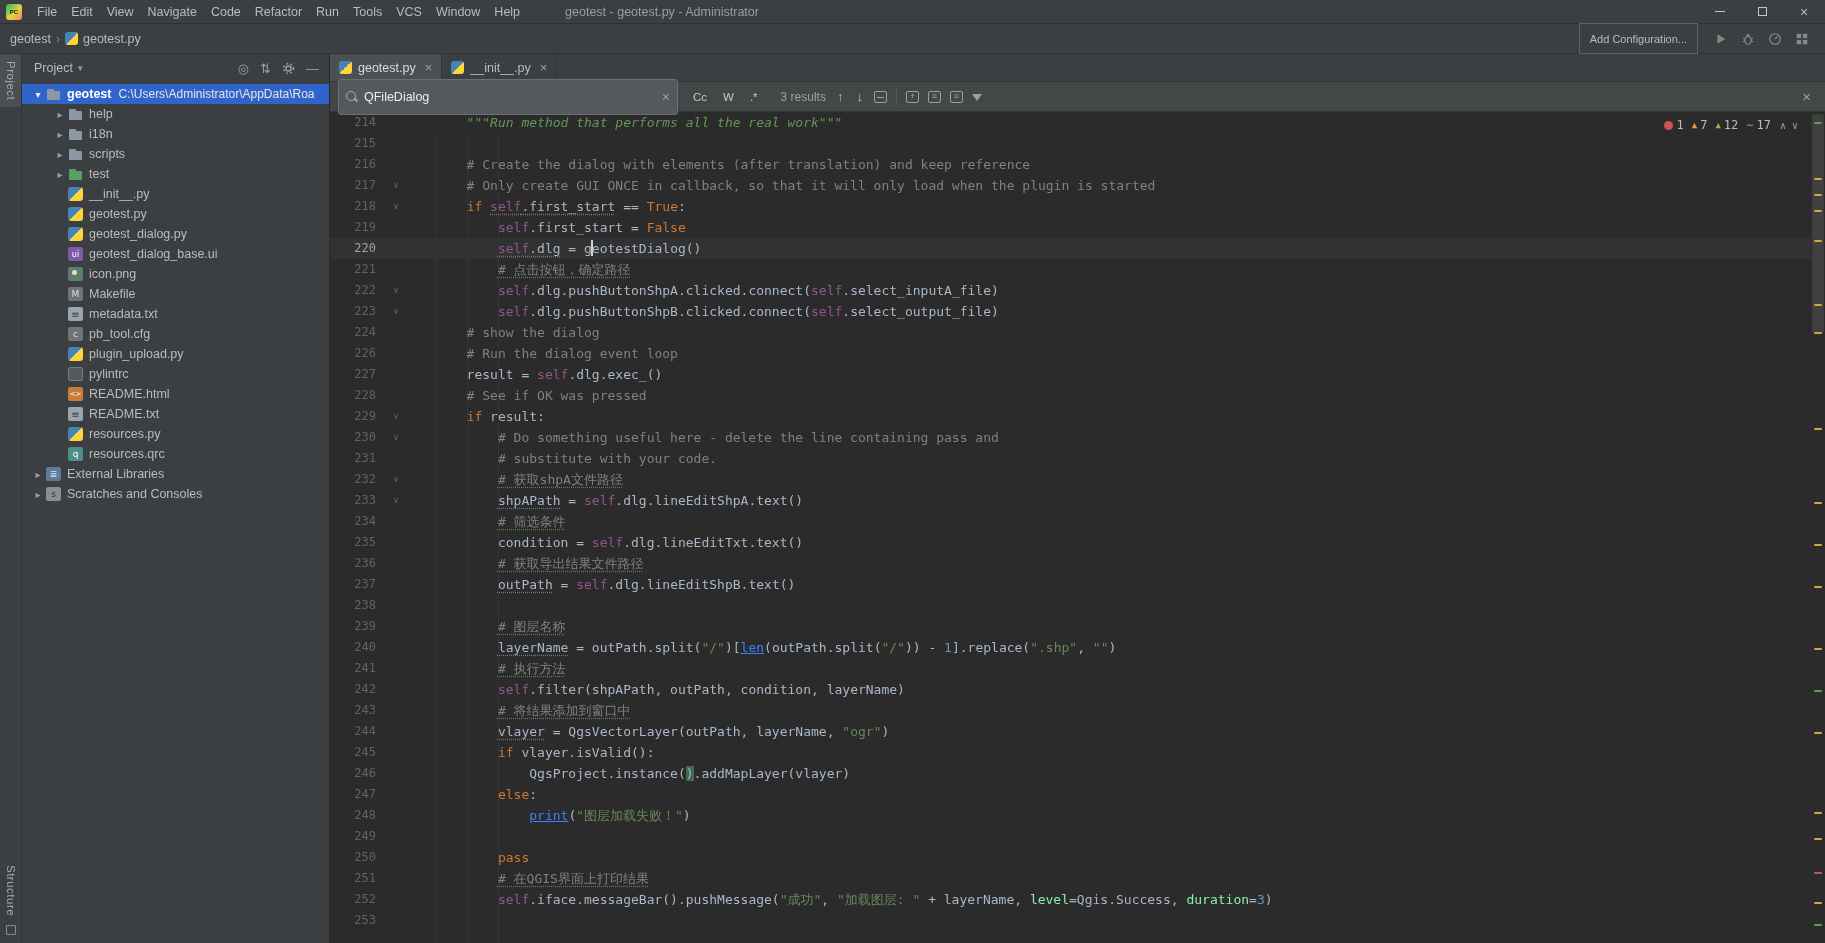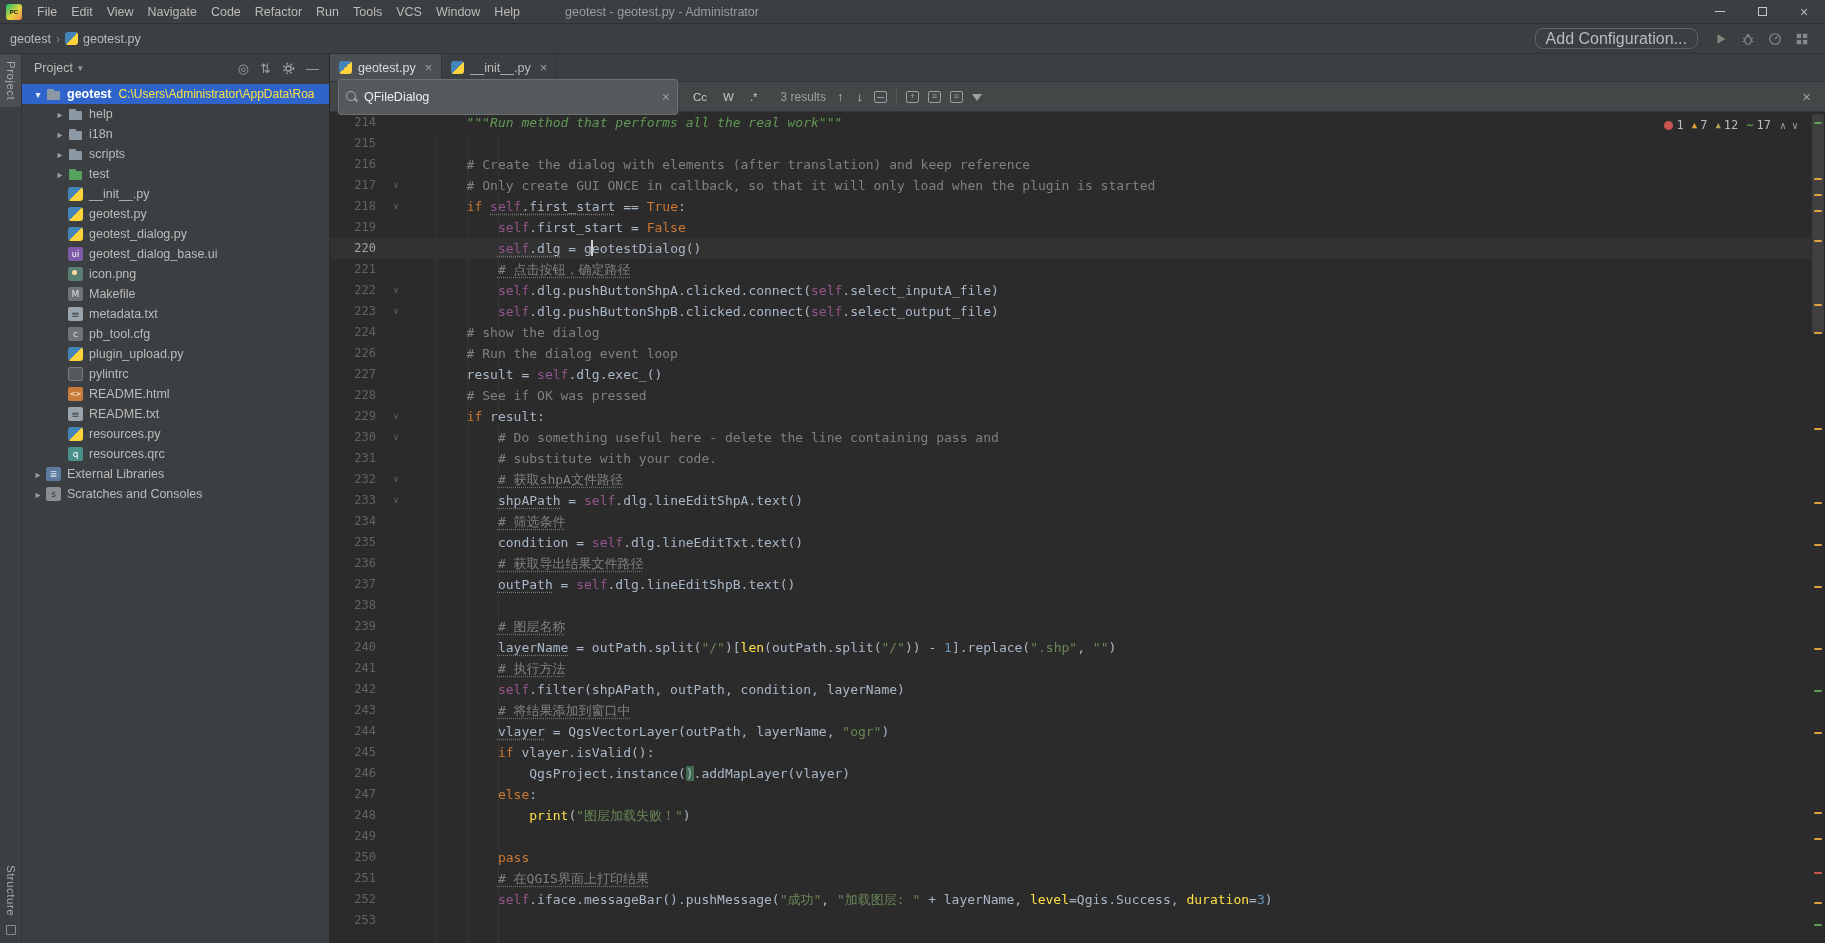--- a/index.html
+++ b/index.html
@@ -16,22 +16,22 @@
   .win-controls { margin-left:auto; display:flex; height:24px; }
   .win-btn { width:42px; height:24px; display:flex; align-items:center; justify-content:center; color:#bbbbbb; font-size:14px; }
   .min-glyph { width:10px; height:1px; background:#c3c6c8; }
   .max-glyph { width:9px; height:9px; border:1px solid #c3c6c8; }
 
   
   #toolbar { height:30px; background:#3c3f41; display:flex; align-items:center; padding:0 10px; border-bottom:1px solid #303335; }
   .crumb { font-size:12.5px; color:#bbbbbb; }
   .crumb-sep { color:#7f8284; margin:0 5px; font-size:12px; }
   .bc-ic { width:13px !important; height:13px !important; margin-right:5px; display:inline-block; }
-  .addconfig { margin-left:auto; border:1px solid #5e6364; border-radius:8px; height:21px; padding:0 10px;
-               display:flex; align-items:center; font-size:16px; color:#b9bcbe; background:transparent; }
+  .addconfig { margin-left:auto; border:1px solid #5e6364; border-radius:0; height:31px; padding:0 10px;
+               display:flex; align-items:center; font-size:11px; color:#b9bcbe; background:transparent; }
   .tb-icons { display:flex; align-items:center; gap:13px; margin:0 6px 0 16px; }
   .tb-icons svg { display:block; }
 
   
   #main { display:flex; height:889px; }
 
   
   #strip { width:22px; background:#3c3f41; border-right:1px solid #323539; position:relative; flex:none; }
   .strip-top-btn { background:#4b4f52; padding:7px 0; display:flex; justify-content:center; }
   .strip-label { writing-mode:vertical-rl; font-size:11.5px; color:#a7aaad; letter-spacing:0.5px; display:block; margin:0 auto; }
@@ -44,21 +44,21 @@
   .pp-caret { font-size:9px; color:#9da0a2; margin-left:5px; }
   .pp-icons { margin-left:auto; display:flex; align-items:center; gap:11px; color:#9da0a2; font-size:13px; }
   #tree { flex:1; overflow:hidden; padding-top:2px; }
   .tree-row { height:20px; display:flex; align-items:center; font-size:12.5px; color:#bbbbbb; white-space:nowrap; overflow:hidden; }
   .tree-row.selected { background:#2f65ca; color:#ffffff; }
   .chev { width:16px; flex:none; text-align:center; font-size:10px; color:#9da0a2; }
   .selected .chev { color:#e8eefc; }
   .tree-label { margin-left:6px; }
   .tree-label.bold { font-weight:bold; color:#ffffff; }
   .tree-path { margin-left:7px; color:#8e9193; font-size:12px; }
-  .selected .tree-path { color:#fde047; }
+  .selected .tree-path { color:#e5e5e5; }
 
   
   .fi { width:15px; height:14px; flex:none; position:relative; border-radius:2px; display:inline-block; }
   .fi::after { position:absolute; inset:0; display:flex; align-items:center; justify-content:center;
                font-family:"DejaVu Sans",sans-serif; }
   .fi.folder { border-radius:0; }
   .fi.folder::before { content:""; position:absolute; left:1px; top:2px; width:7px; height:3px; background:#8c98a4; border-radius:1px 1px 0 0; }
   .fi.folder::after { content:""; position:absolute; left:1px; top:4px; right:1px; bottom:1px; background:#8c98a4; border-radius:1px; }
   .fi.folder.green::before, .fi.folder.green::after { background:#55a15f; }
   .fi.py { background:linear-gradient(135deg,#4584b6 50%,#ffd43b 50%); border-radius:3px; }
@@ -110,22 +110,22 @@
   .current .ln { color:#a4a3a3; }
   .fold { width:16px; flex:none; text-align:center; font-size:9px; color:#606366; line-height:21px; }
   .codetext { font-size:13px; color:#a9b7c6; white-space:pre; }
   .sg-t { color:#a9b7c6; }
   .sg-k { color:#cc7832; }
   .sg-s { color:#94558d; }
   .sg-c { color:#808080; }
   .sg-d { color:#629755; font-style:italic; }
   .sg-str { color:#6a8759; }
   .sg-n { color:#6897bb; }
-  .sg-b { color:#fde047; }
-  .sg-kw { color:#fde047; }
+  .sg-b { color:#3b82f6;text-decoration:underline; }
+  .sg-kw { color:#86efac; }
   .sg-u { text-decoration:underline; text-decoration-style:dotted; text-decoration-color:#767676; text-underline-offset:3px; }
   .sg-cu { text-decoration:underline; text-decoration-style:dotted; text-decoration-color:#5d7d5d; text-underline-offset:3px; }
   .sg-brace { background:#3f6a50; }
   .caret { display:inline-block; width:2px; height:16px; background:#d0d3d6; vertical-align:-3px; margin:0 -1px; }
 
   
   #stripe { position:absolute; right:0; top:0; bottom:0; width:14px; background:#2b2b2b; z-index:3; }
   .thumb { position:absolute; left:1px; right:1px; top:2px; height:220px; background:rgba(170,170,170,0.16); border-radius:3px; }
   .mark { position:absolute; left:3px; width:8px; height:2px; border-radius:1px; }
   .mark.y { background:#d9a343; } .mark.g { background:#5a9e58; } .mark.r { background:#c75450; }

